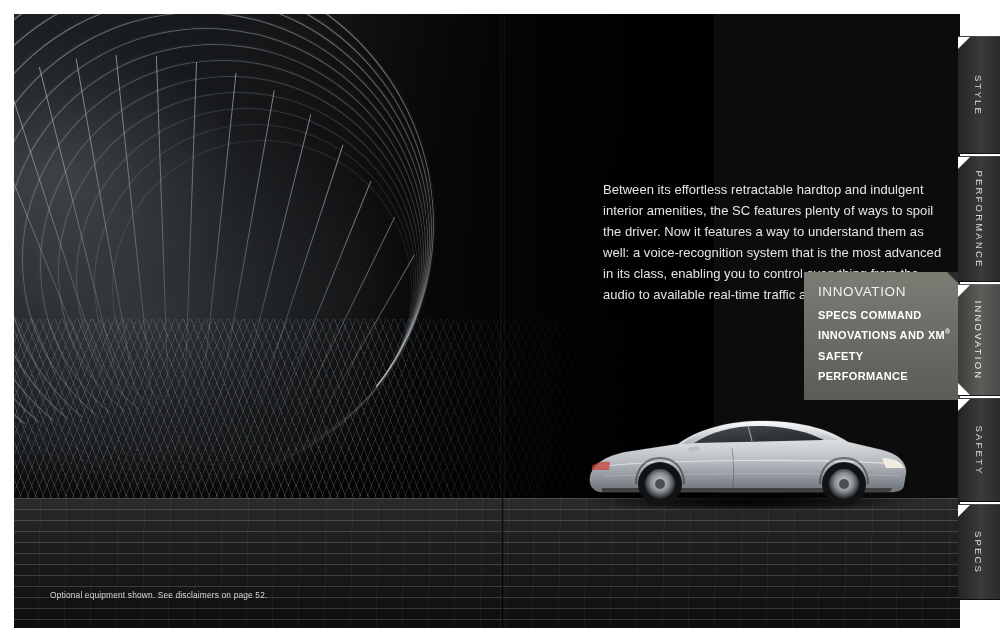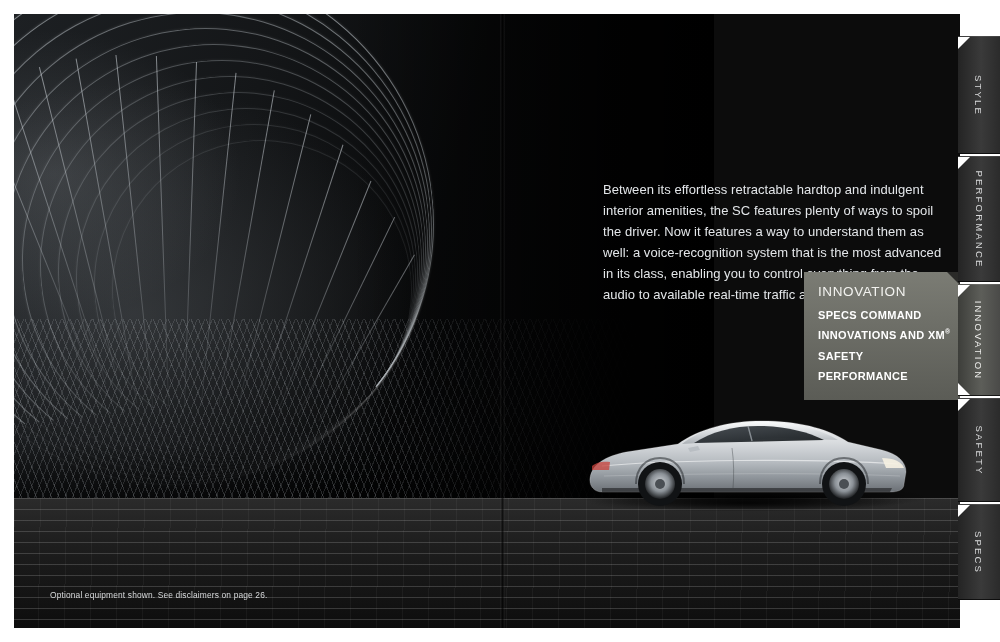--- a/index.html
+++ b/index.html
@@ -382,21 +382,21 @@
         <circle cx="78" cy="78" r="5" fill="#4a4f54"></circle>
         <circle cx="262" cy="78" r="22" fill="#111315"></circle>
         <circle cx="262" cy="78" r="15" fill="url(#wheelGrad)"></circle>
         <circle cx="262" cy="78" r="5" fill="#4a4f54"></circle>
 
         <path d="M54,78 C54,62 64,52 78,52 C92,52 102,62 102,78" fill="none" stroke="rgba(40,44,48,0.55)" stroke-width="2"></path>
         <path d="M238,78 C238,62 248,52 262,52 C276,52 286,62 286,78" fill="none" stroke="rgba(40,44,48,0.55)" stroke-width="2"></path>
       </svg>
     </div>
 
-    <div class="footnote">Optional equipment shown. See disclaimers on page 26.</div>
+    <div class="footnote">Optional equipment shown. See disclaimers on page 52.</div>
 
   </div>
 
   <div class="nav-tabs">
     <div class="nav-tab" style="top:22px; height:118px;">
       <div class="tab-notch"></div>
       <span>STYLE</span>
     </div>
     <div class="nav-tab" style="top:142px; height:126px;">
       <div class="tab-notch"></div>

